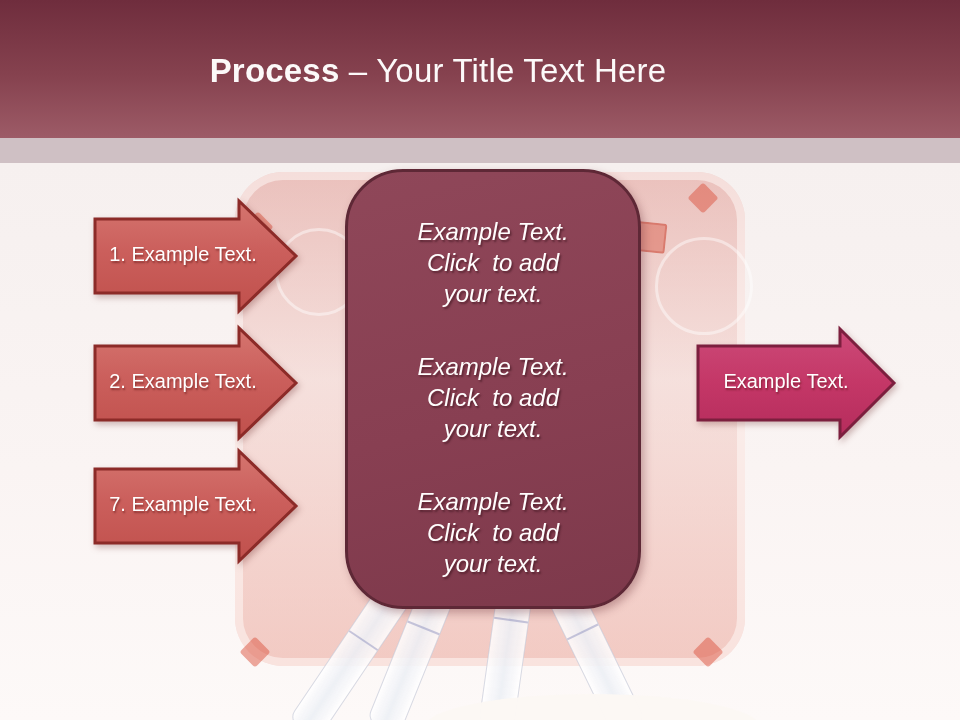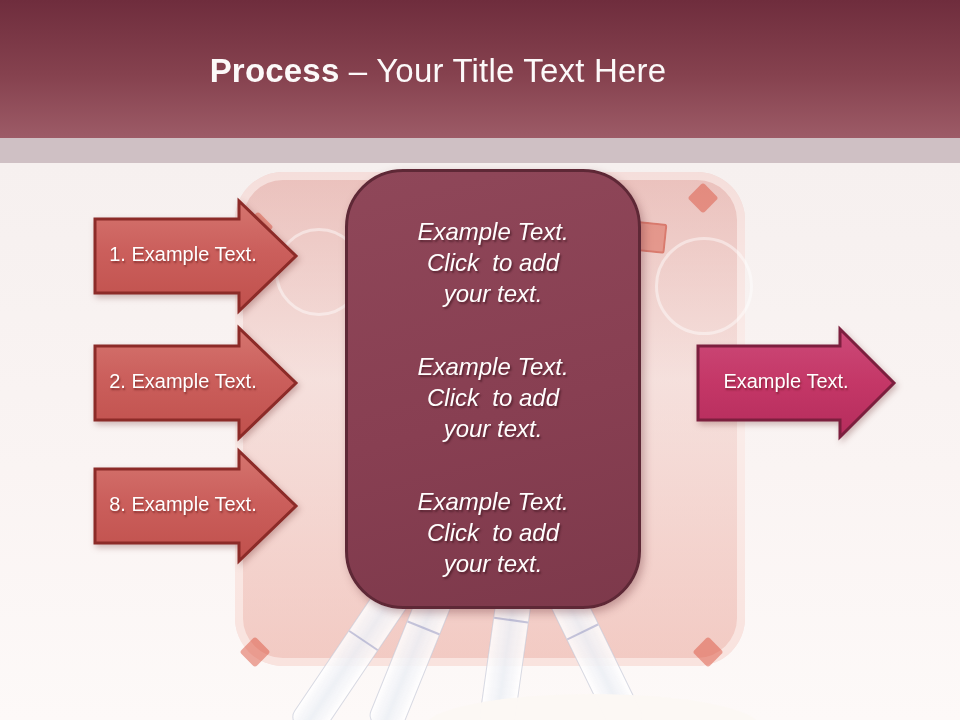--- a/index.html
+++ b/index.html
@@ -148,21 +148,21 @@
     <svg width="208" height="118" viewBox="0 0 208 118">
       <polygon points="3,22 147,22 147,4 204,59 147,114 147,96 3,96" fill="url(#gl)" stroke="#8c2b28" stroke-width="3"></polygon>
     </svg>
     <div class="arrow-label step-label">2. Example Text.</div>
   </div>
 
   <div class="arrow arrow-step-3">
     <svg width="208" height="118" viewBox="0 0 208 118">
       <polygon points="3,22 147,22 147,4 204,59 147,114 147,96 3,96" fill="url(#gl)" stroke="#8c2b28" stroke-width="3"></polygon>
     </svg>
-    <div class="arrow-label step-label">8. Example Text.</div>
+    <div class="arrow-label step-label">7. Example Text.</div>
   </div>
 
   <div class="panel">
     <div class="panel-block">
       <div class="panel-line">Example Text.</div>
       <div class="panel-line">Click  to add</div>
       <div class="panel-line">your text.</div>
     </div>
     <div class="panel-block">
       <div class="panel-line">Example Text.</div>

